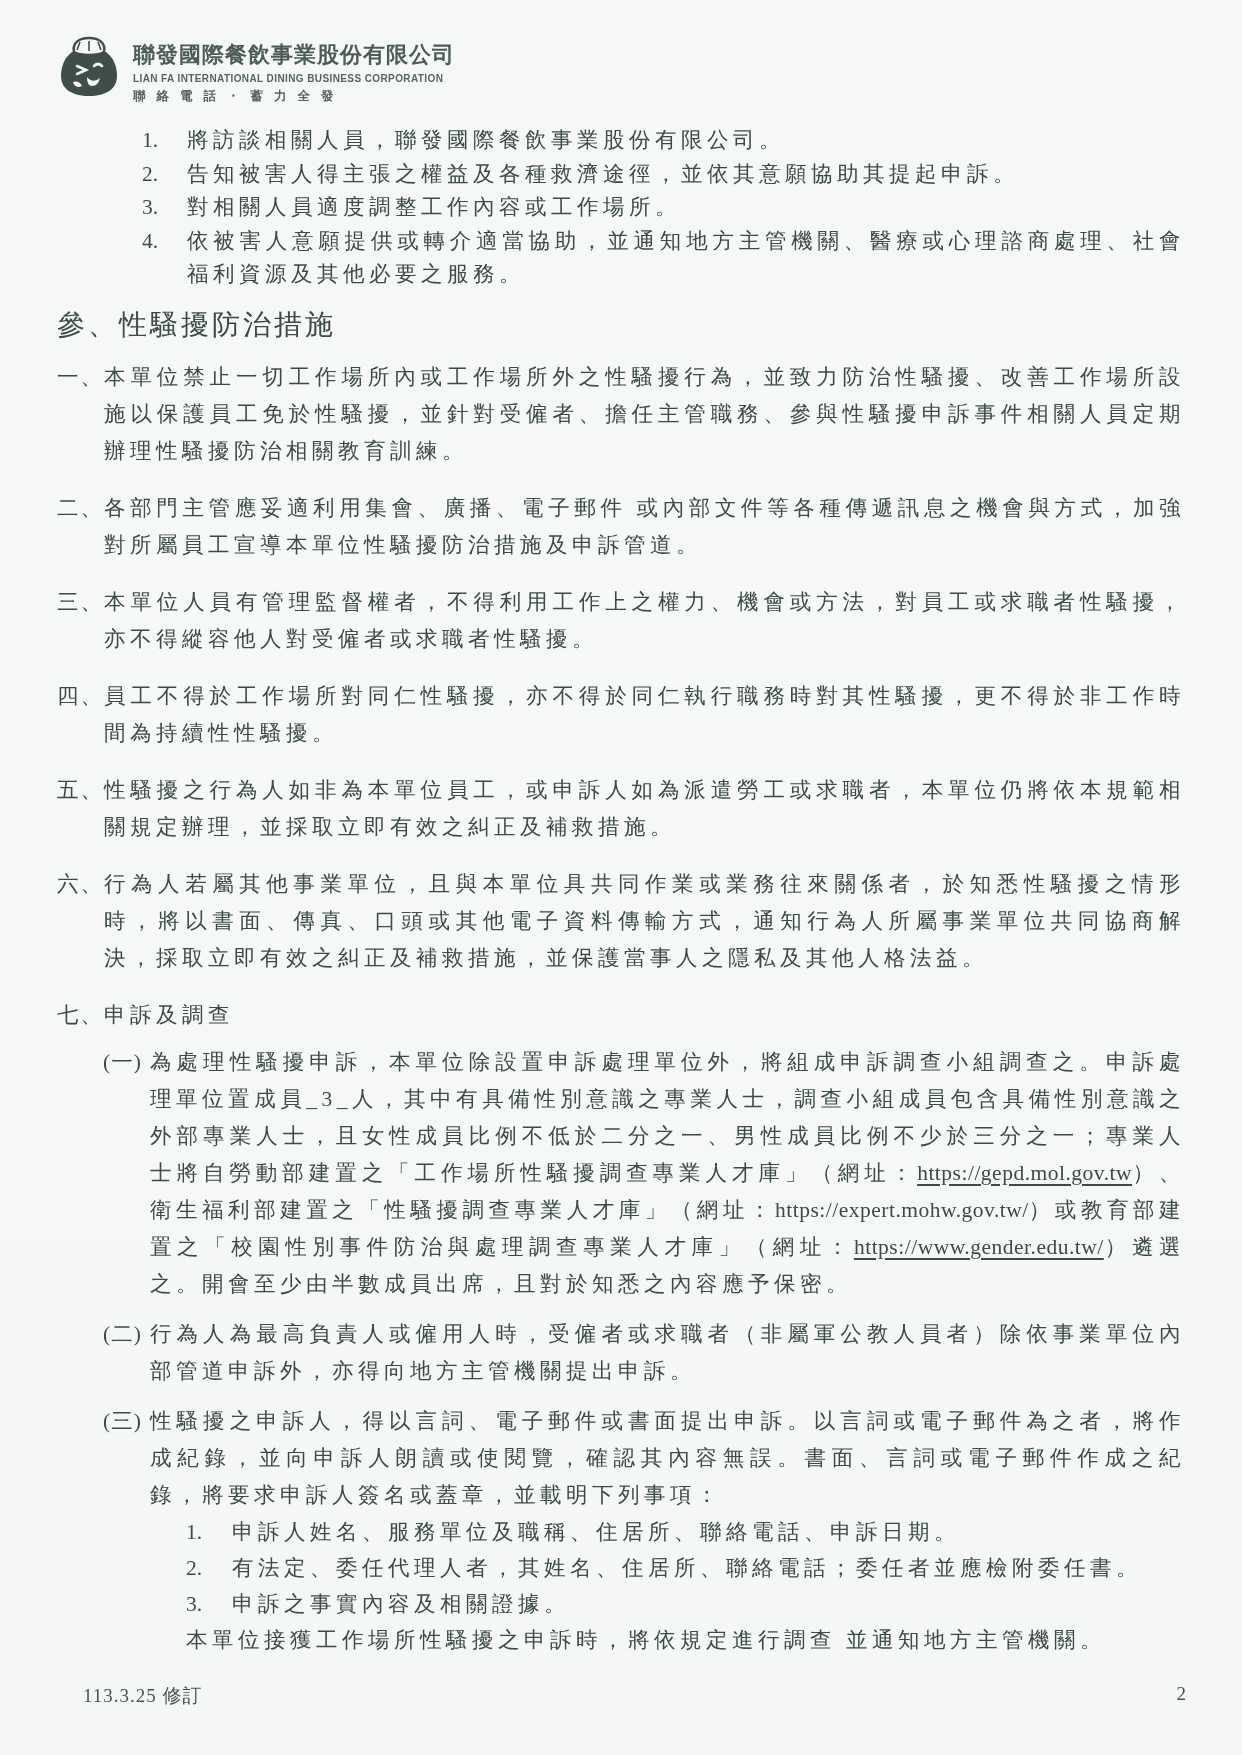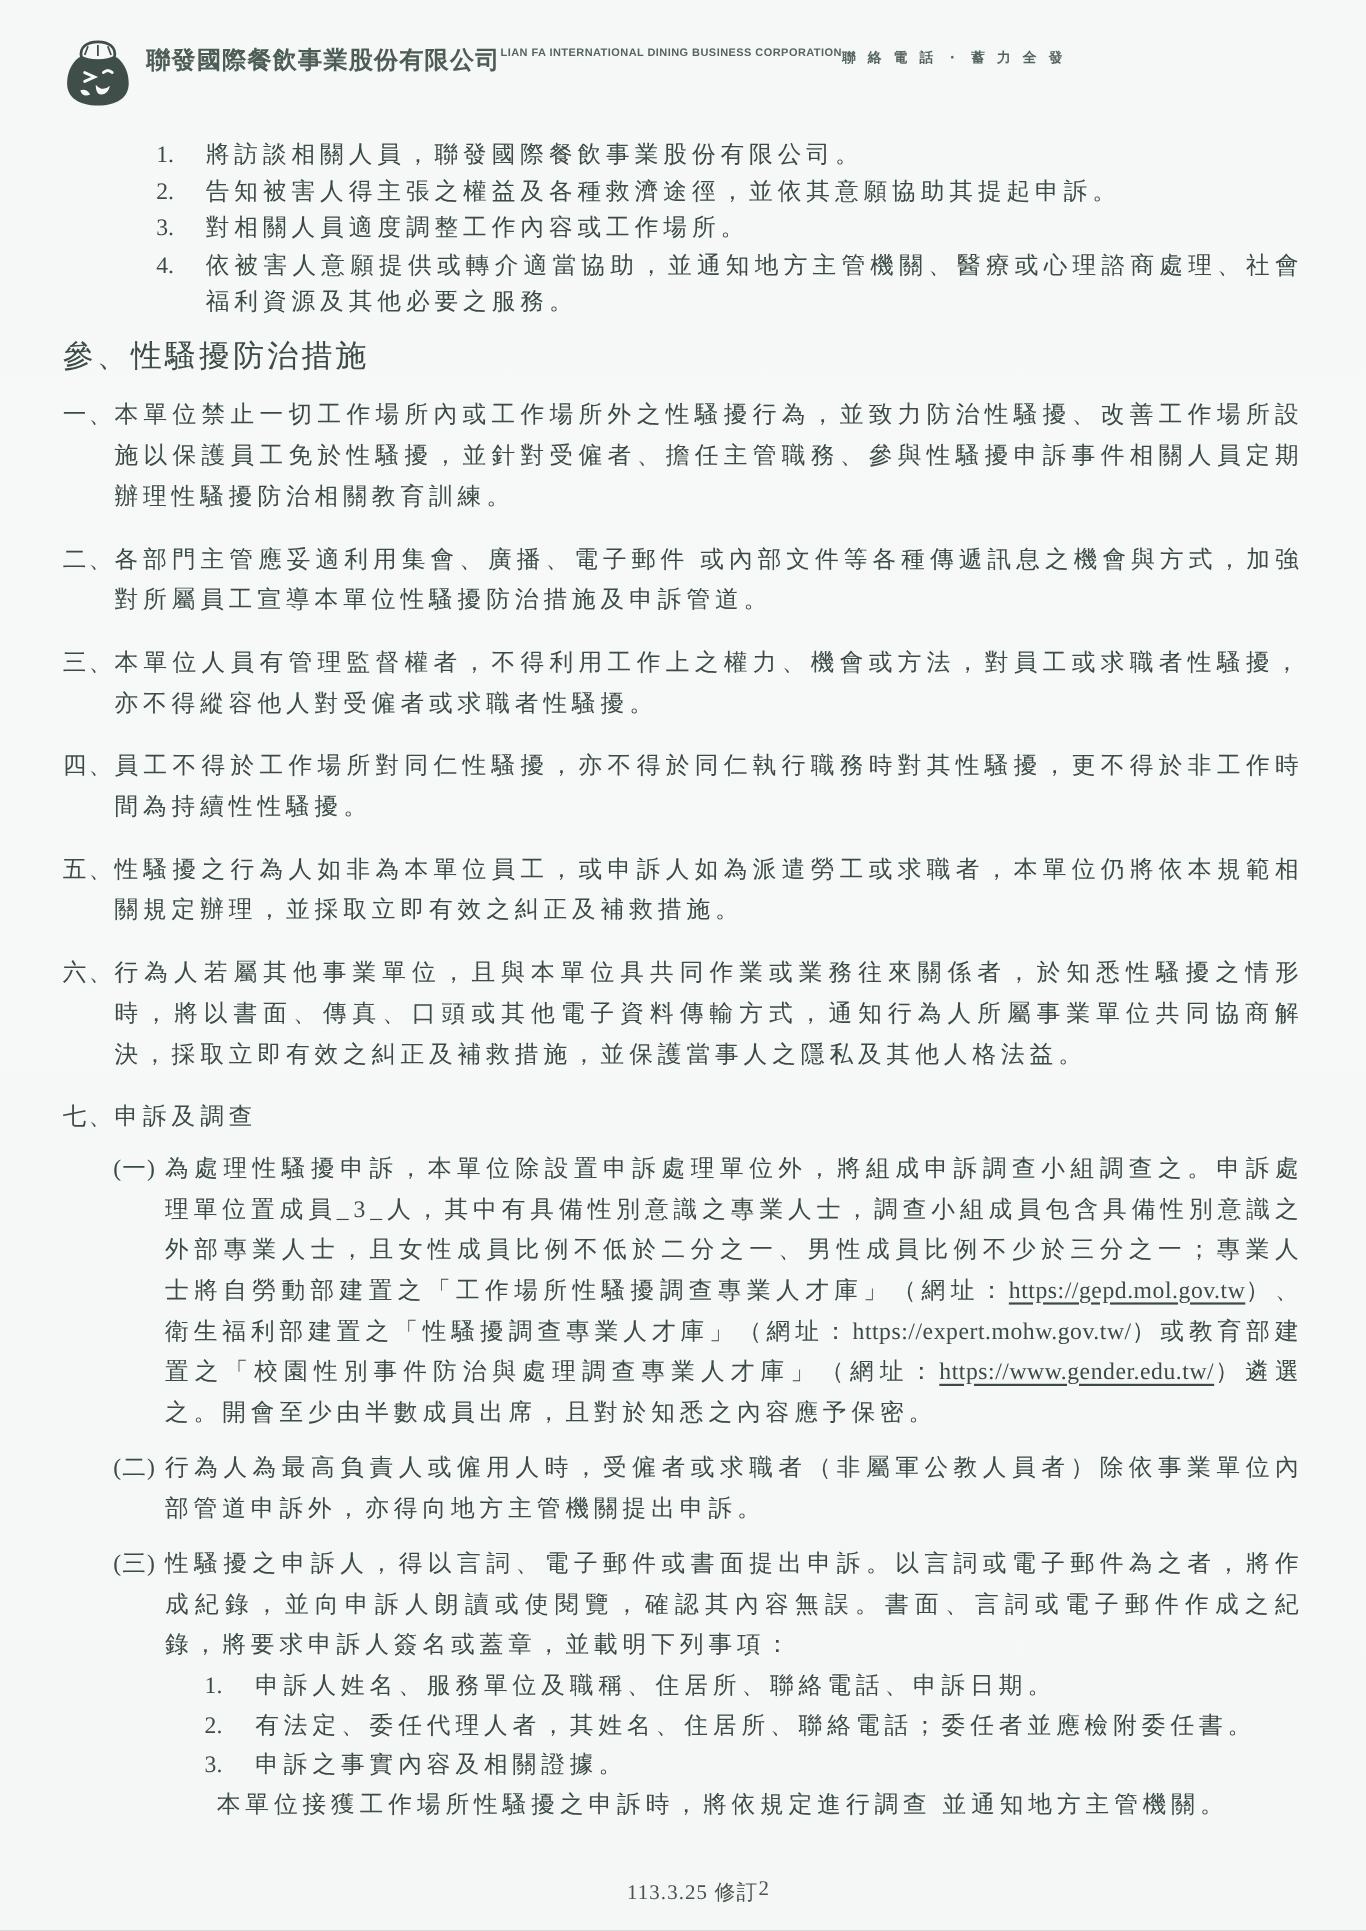--- a/index.html
+++ b/index.html
@@ -11,21 +11,21 @@
     font-family:"Liberation Serif","DejaVu Serif",serif;
     color:#3d4b45;
     box-sizing:border-box;
     padding:34px 57px 0 57px;
     overflow:hidden;
   }
 
   
   .header { display:flex; align-items:flex-start; gap:12px; height:96px; }
   .logo { width:64px; height:62px; flex:0 0 64px; margin-top:2px; }
-  .h-text { display:flex; flex-direction:row; padding-top:6px; }
+  .h-text { display:flex; flex-direction:column; padding-top:6px; }
   .company-zh {
     font-family:"Liberation Sans","DejaVu Sans",sans-serif;
     font-weight:700; font-size:22px; letter-spacing:1px; color:#4d5d56;
   }
   .company-en {
     font-family:"Liberation Sans","DejaVu Sans",sans-serif;
     font-size:10px; font-weight:700; letter-spacing:0.4px; color:#56655f; margin-top:3px;
     white-space:nowrap;
   }
   .slogan {
@@ -53,26 +53,26 @@
   .sub .s-num { flex:0 0 47px; letter-spacing:1px; }
   .sub .s-txt { flex:1; text-align:justify; }
 
   .url { letter-spacing:0.5px; }
   .u { text-decoration:underline; text-underline-offset:4px; }
 
   .inner { margin-left:36px; line-height:36px; }
   .inner .nrow { display:flex; }
   .inner .n-num { flex:0 0 46px; letter-spacing:0; }
   .inner .n-txt { flex:1; text-align:justify; }
-  .closing { margin-left:47px; line-height:36px; }
+  .closing { margin-left:36px; line-height:36px; }
 
   
   .footer {
-    position:absolute; left:83px; right:55px; bottom:22px;
-    display:flex; justify-content:center;
+    position:absolute; left:83px; right:55px; bottom:46px;
+    display:flex; justify-content:space-between;
     font-size:19px; letter-spacing:1px; color:#49544e;
   }
 </style>
 </head>
 <body>
 
 <div class="page">
 
   <div class="header">
     <div class="logo">

